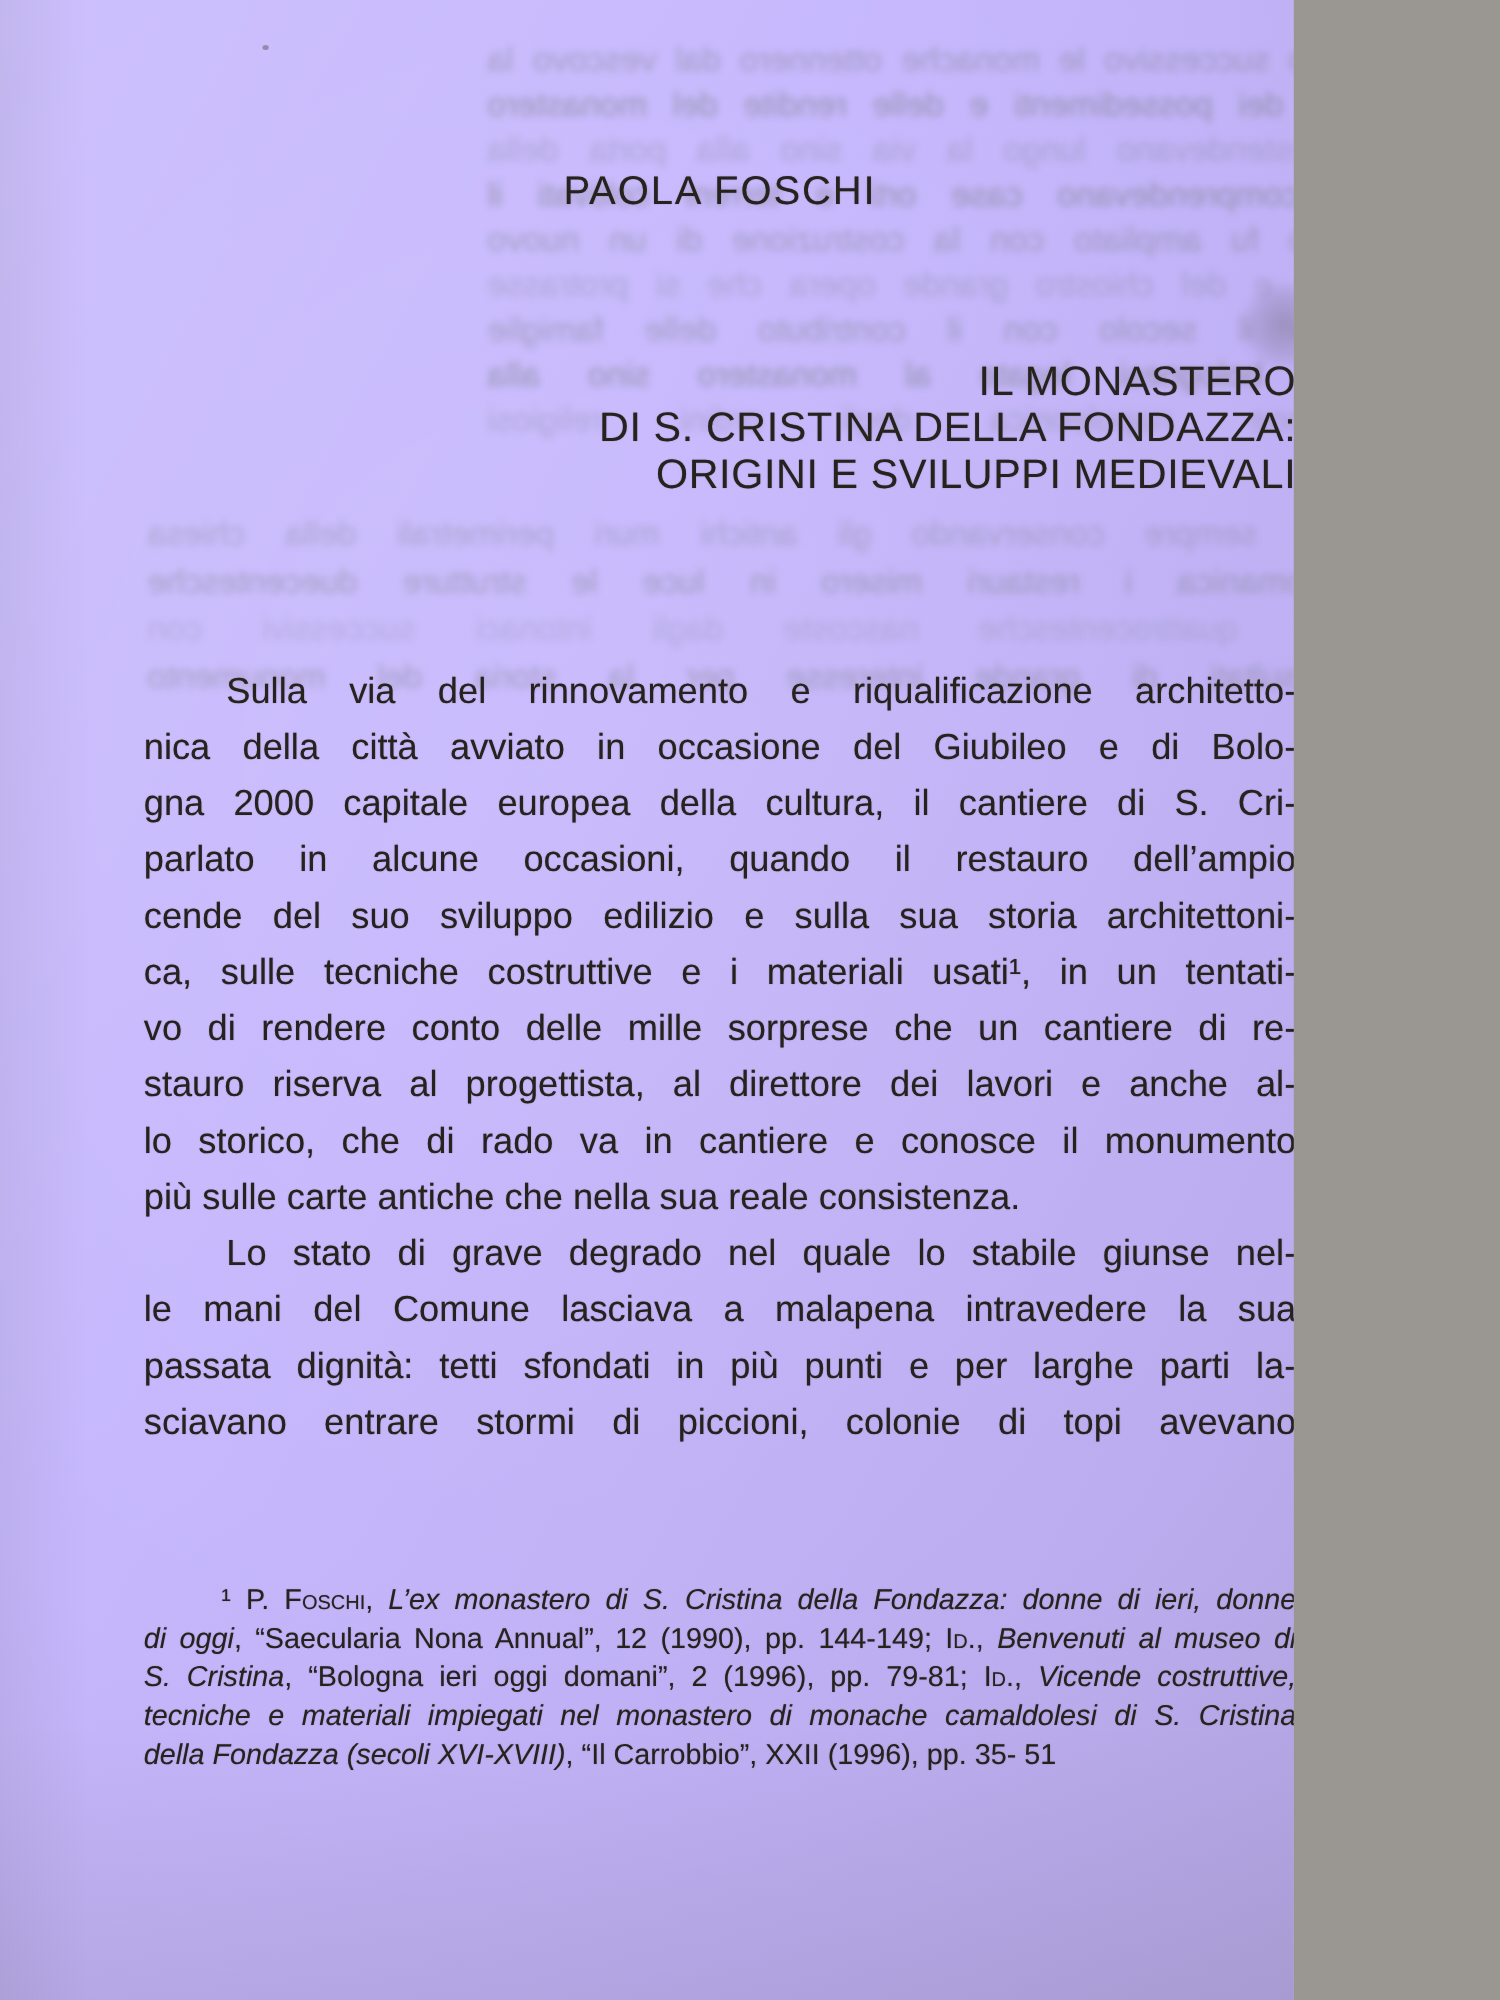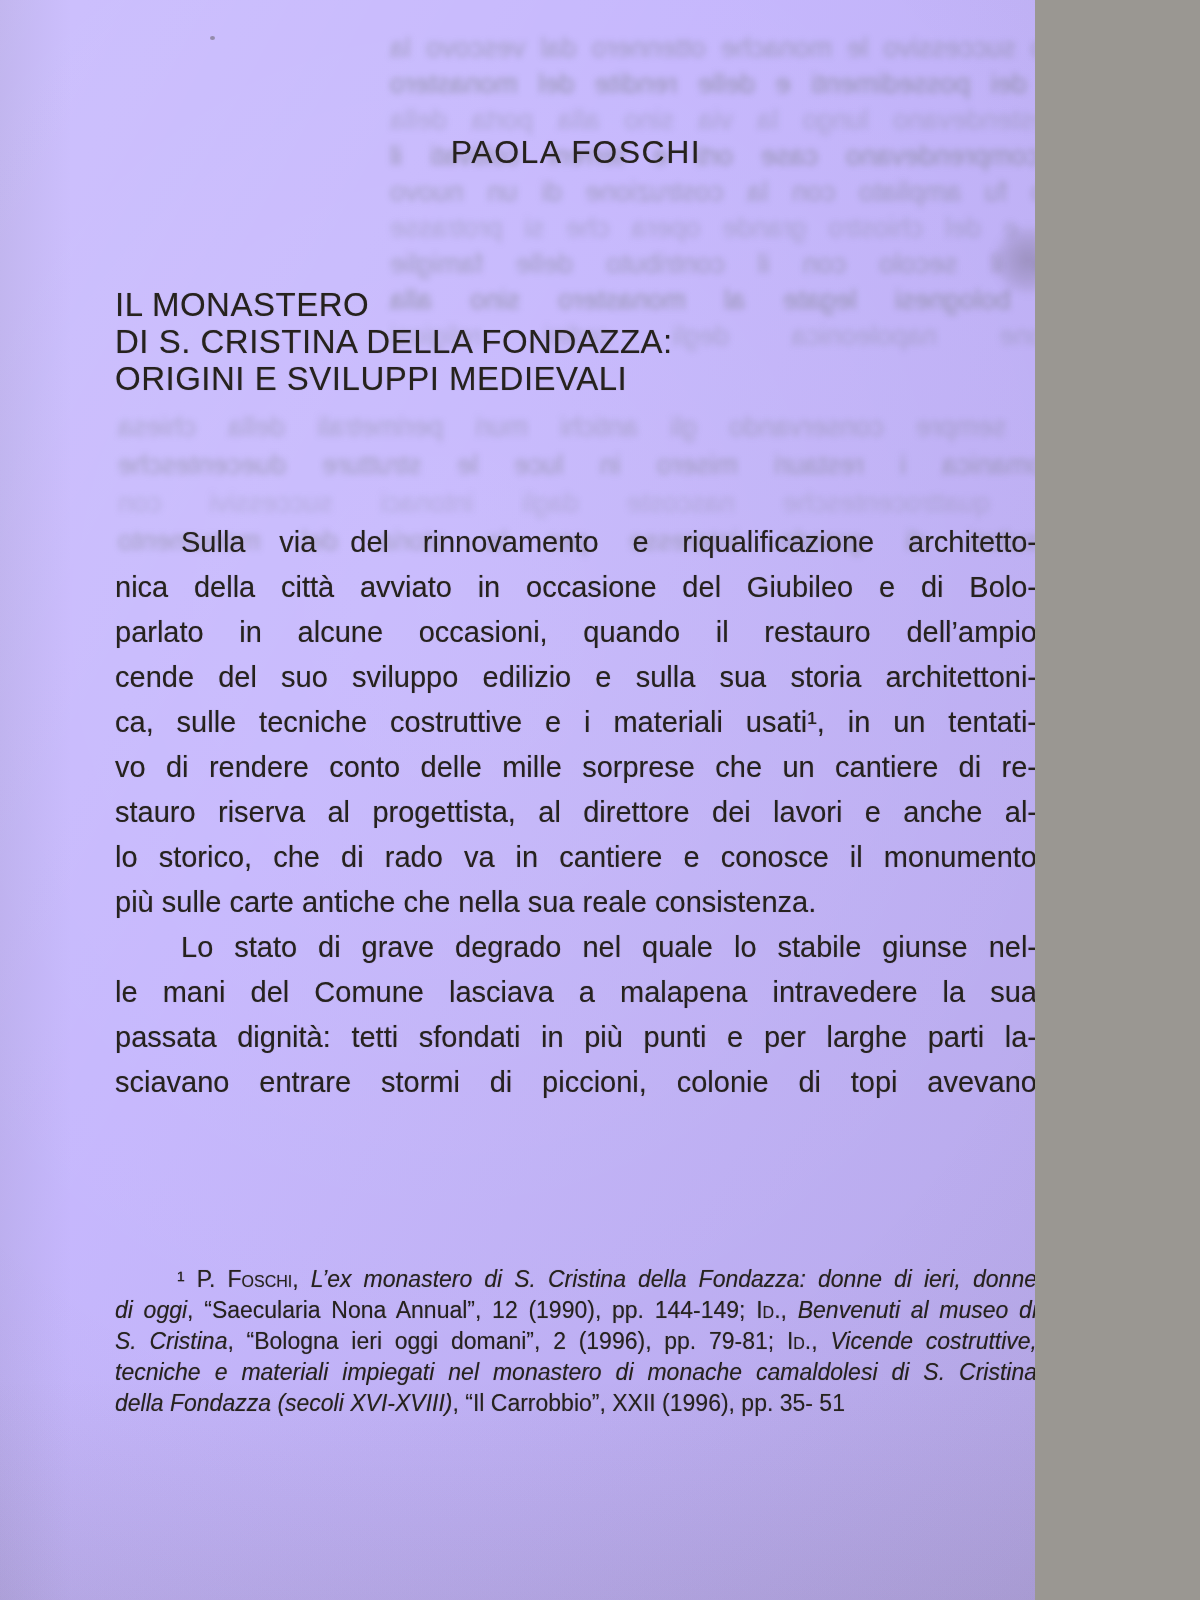--- a/index.html
+++ b/index.html
@@ -29,22 +29,22 @@
     background:radial-gradient(circle, rgba(72,70,64,0.30) 0%, rgba(72,70,64,0.12) 55%, rgba(72,70,64,0) 75%);
     filter:blur(4px); pointer-events:none;
   }
   .speck {
     position:absolute; left:210px; top:36px; width:5px; height:4px; border-radius:50%;
     background:rgba(80,78,70,0.45); filter:blur(0.5px); pointer-events:none;
   }
 
   .content { position:absolute; left:115px; width:922px; text-shadow:0 0 1px rgba(38,34,30,0.38); }
   .author  { top:134px; font-size:32px; letter-spacing:1.5px; text-align:center; }
-  .title   { top:286px; font-size:33px; line-height:37px; letter-spacing:0.5px; text-align:left; }
-  .body-text { top:520px; font-size:29px; line-height:45px; }
+  .title   { top:286px; font-size:33px; line-height:37px; letter-spacing:0.5px; text-align:right; }
+  .body-text { top:531px; font-size:29px; line-height:45px; }
   .footnote  { top:1264px; font-size:23px; line-height:31px; }
 
   .tline, .fline { text-align:justify; text-align-last:justify; }
   .tline.flush, .fline.flush { text-align-last:left; }
   .body-text .tline.indent { text-indent:66px; }
   .footnote  .fline.indent { text-indent:62px; }
 
   .seg-rm { font-style:normal; }
   .seg-it { font-style:italic; }
   .seg-sc { font-variant:small-caps; }
@@ -85,20 +85,21 @@
   <div class="content title">
     <div>IL MONASTERO</div>
     <div>DI S. CRISTINA DELLA FONDAZZA:</div>
     <div>ORIGINI E SVILUPPI MEDIEVALI</div>
   </div>
 
   <div class="content body-text">
     <div>
         <div class="tline indent">Sulla via del rinnovamento e riqualificazione architetto-</div>
         <div class="tline">nica della città avviato in occasione del Giubileo e di Bolo-</div>
+        <div class="tline">gna 2000 capitale europea della cultura, il cantiere di S. Cri-</div>
         <div class="tline">parlato in alcune occasioni, quando il restauro dell’ampio</div>
         <div class="tline">cende del suo sviluppo edilizio e sulla sua storia architettoni-</div>
         <div class="tline">ca, sulle tecniche costruttive e i materiali usati¹, in un tentati-</div>
         <div class="tline">vo di rendere conto delle mille sorprese che un cantiere di re-</div>
         <div class="tline">stauro riserva al progettista, al direttore dei lavori e anche al-</div>
         <div class="tline">lo storico, che di rado va in cantiere e conosce il monumento</div>
         <div class="tline flush">più sulle carte antiche che nella sua reale consistenza.</div>
       </div>
     <div>
         <div class="tline indent">Lo stato di grave degrado nel quale lo stabile giunse nel-</div>

